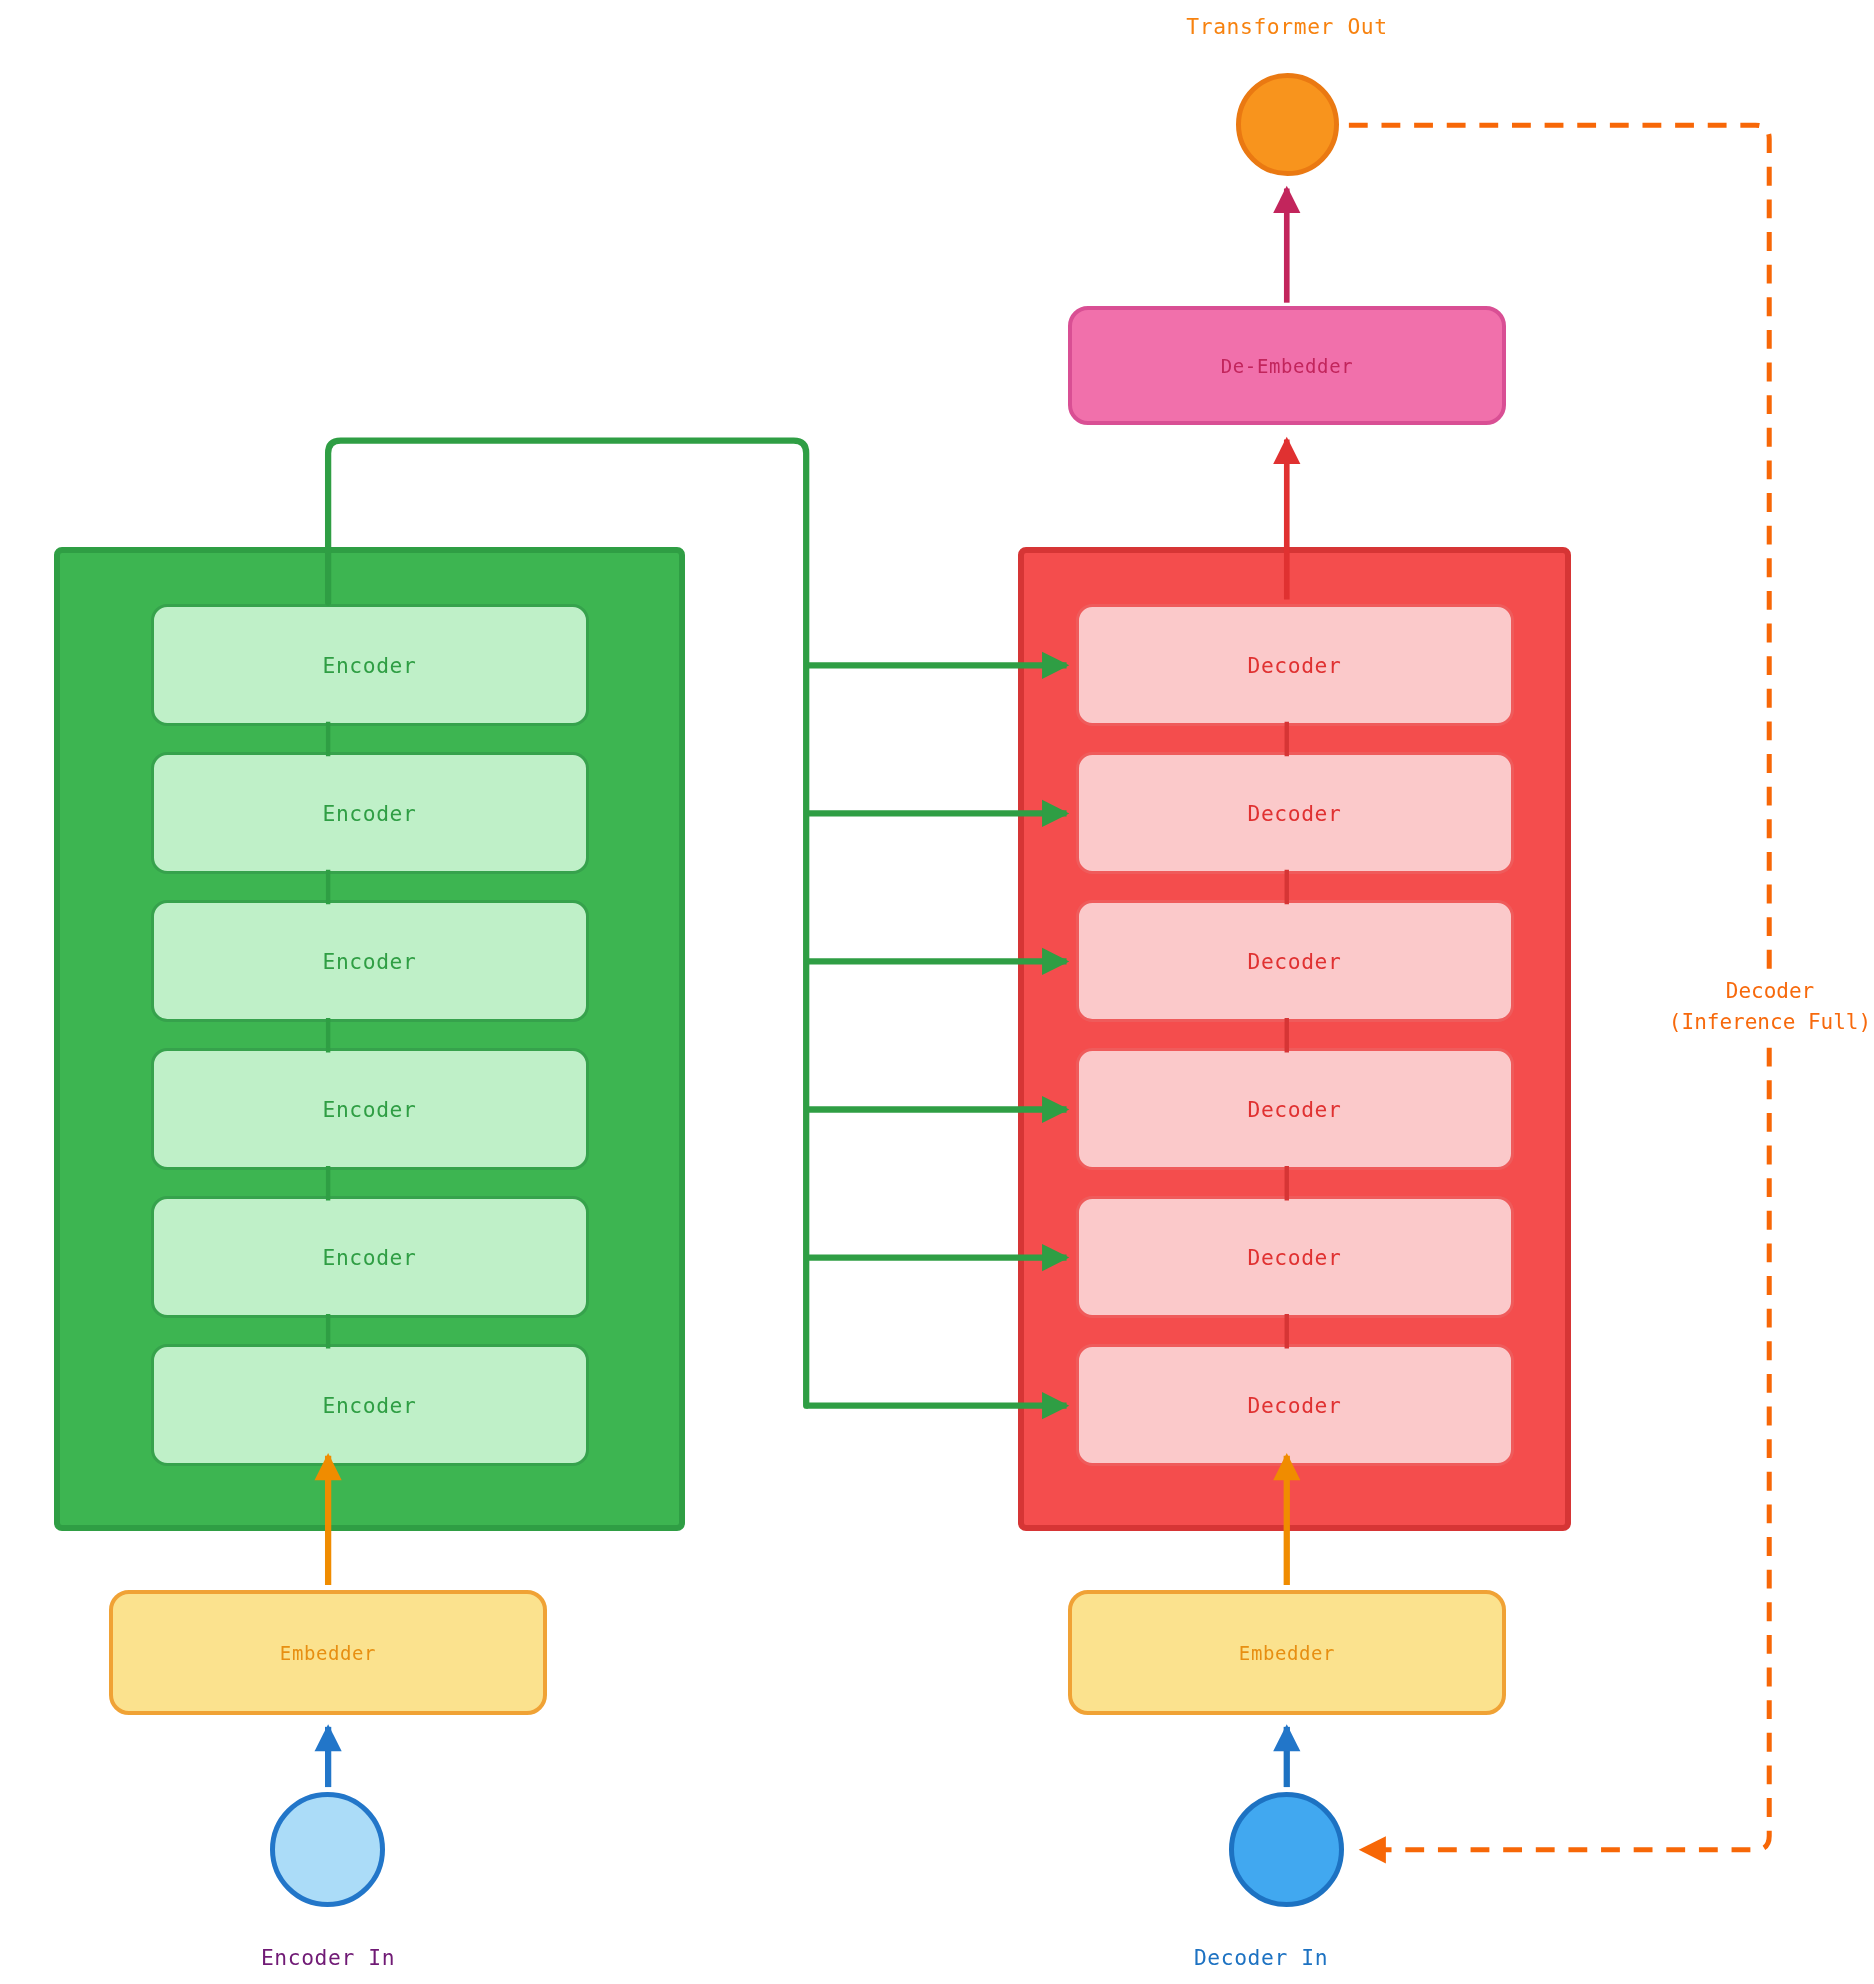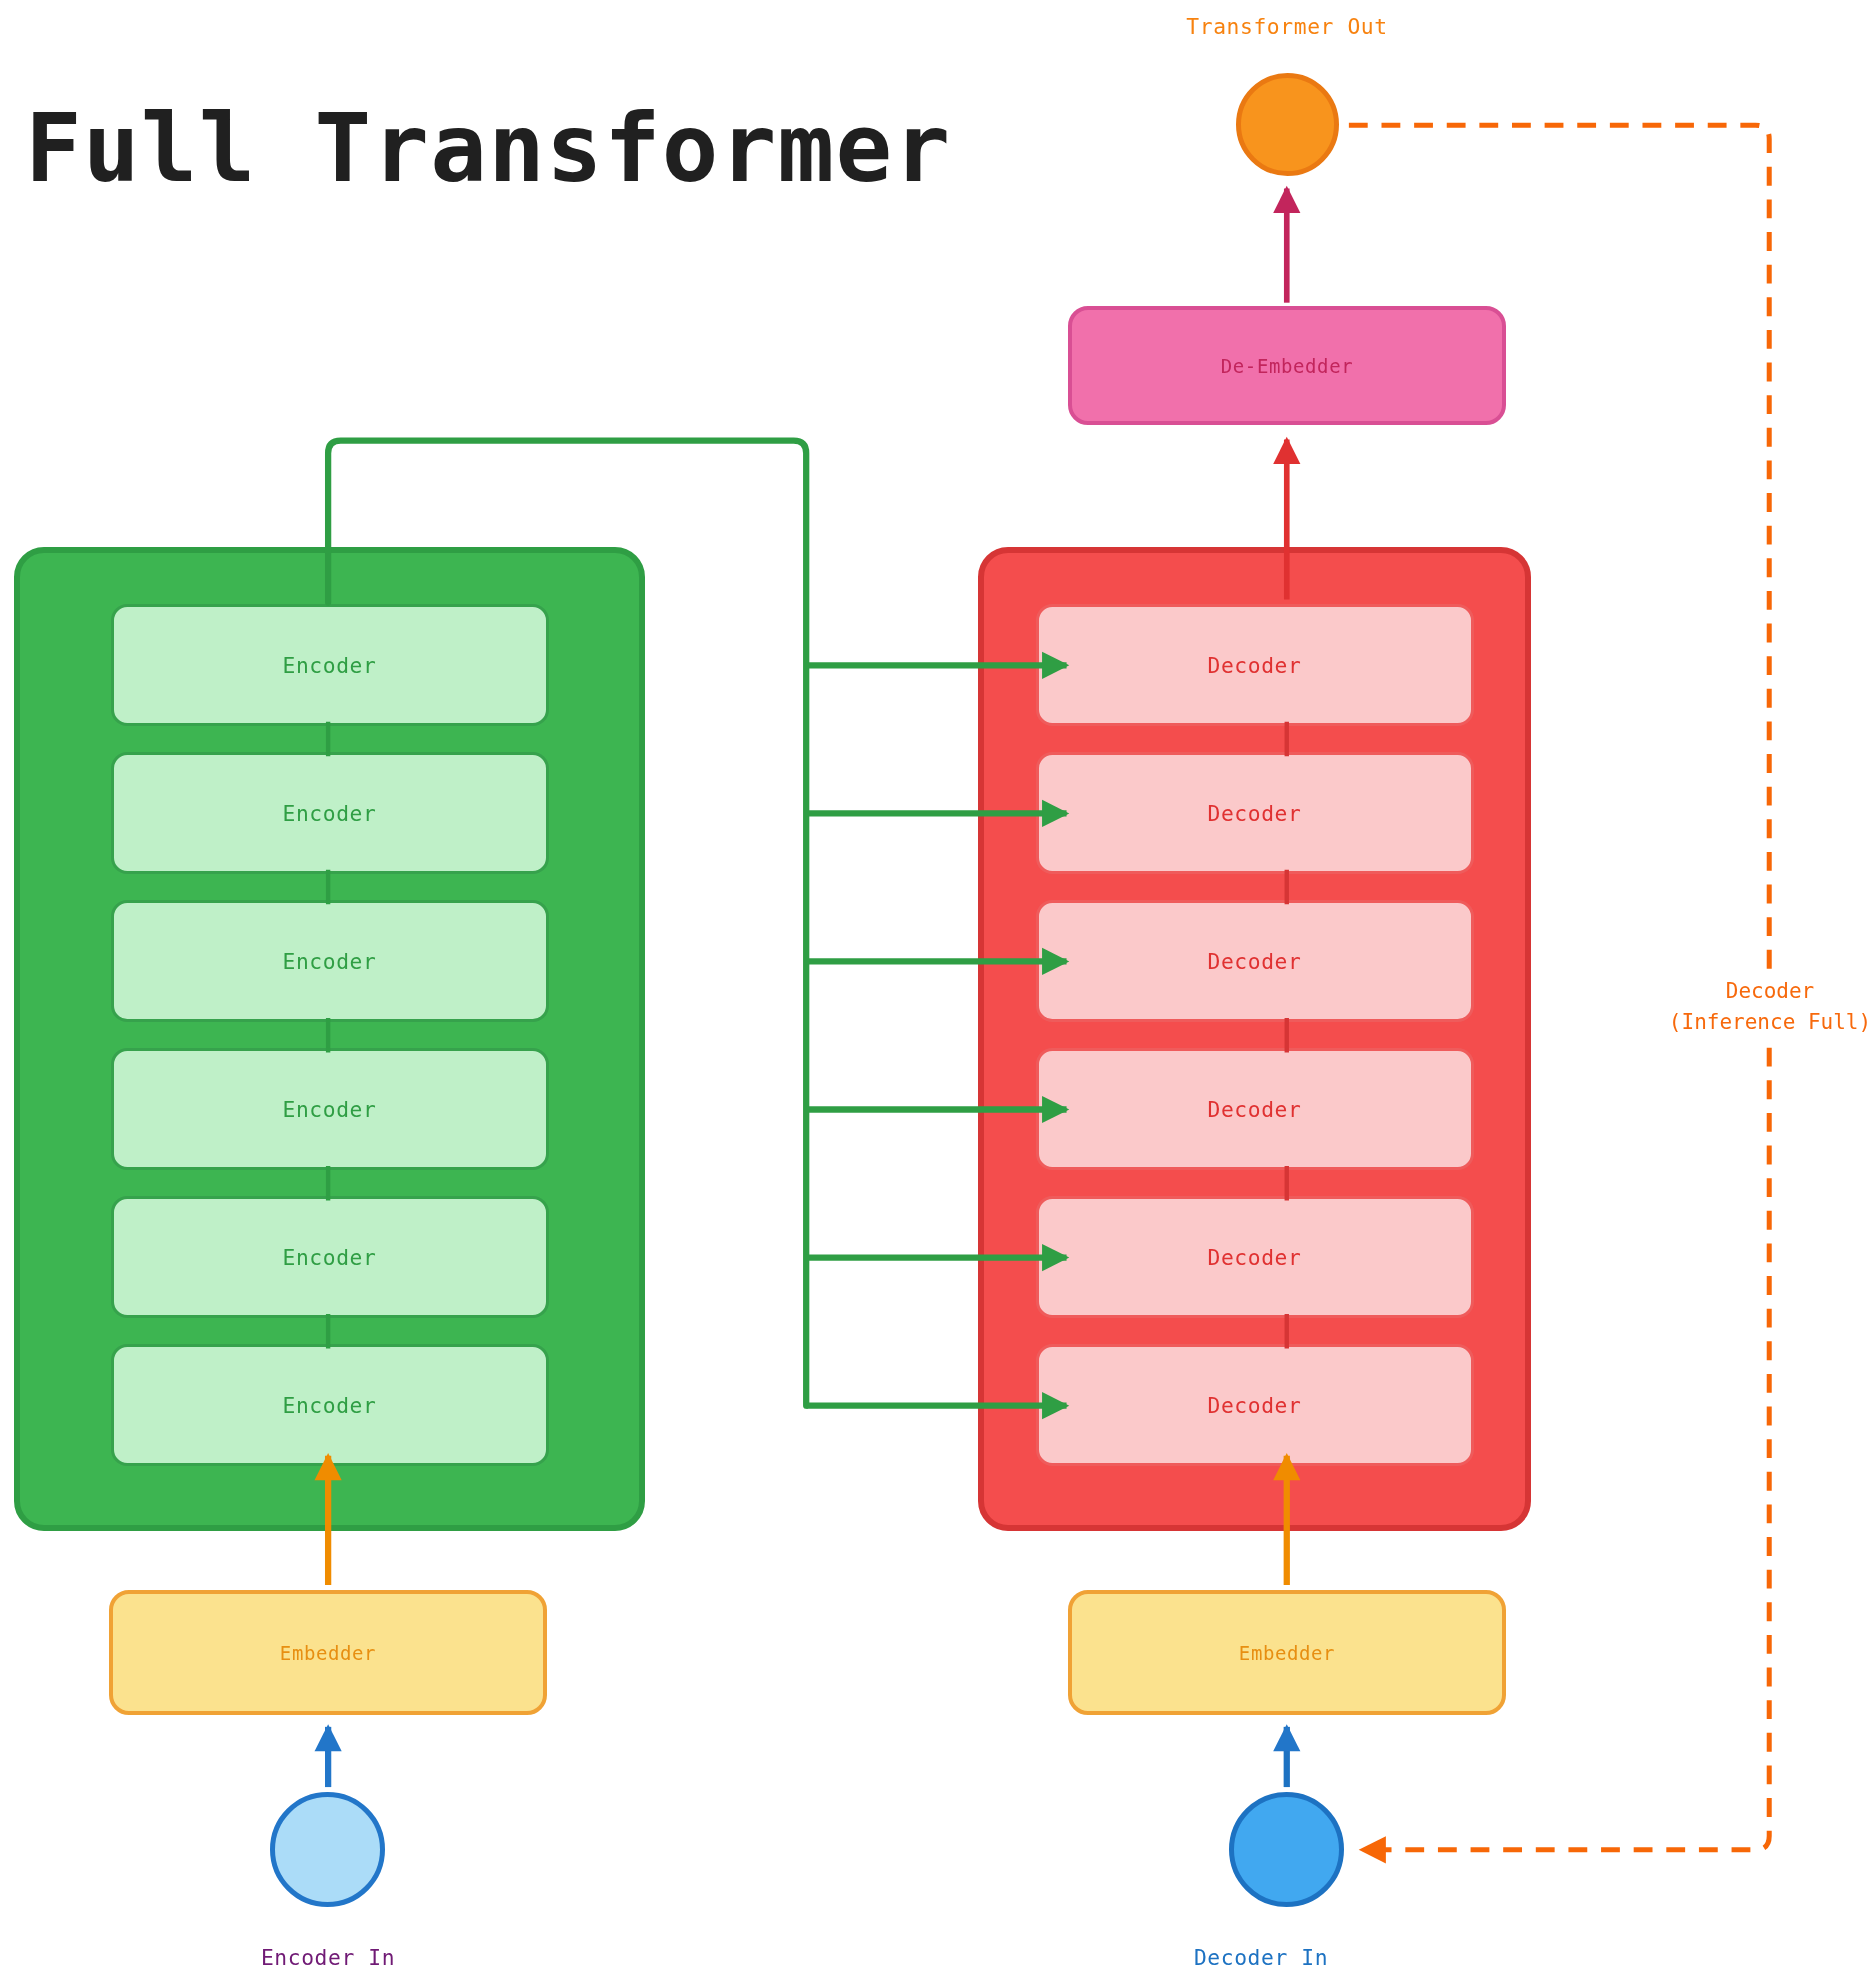--- a/index.html
+++ b/index.html
@@ -11,23 +11,23 @@
     overflow:hidden;
   }
   .title {
     position:absolute; left:25px; top:94px;
     font-size:94px; font-weight:bold; color:#202020;
     letter-spacing:1.3px; white-space:nowrap;
   }
   
   .stack {
     position:absolute; top:547px; height:984px;
-    border-radius:30px; box-sizing:border-box;
+    border-radius:8px; box-sizing:border-box;
     display:flex; flex-direction:column; align-items:center;
-    padding-top:51px; gap:26px;
+    padding-top:51px; gap:26px;margin-left:40px;
   }
   .stack.green { left:14px;  width:631px; background:#3db551; border:6.3px solid #2f9e44; }
   .stack.red   { left:978px; width:553px;  background:#f44d4d; border:6.3px solid #d63535; }
   .block {
     width:438px; height:122px; border-radius:16.3px; box-sizing:border-box;
     display:flex; align-items:center; justify-content:center;
     font-size:21.3px; letter-spacing:0.6px; flex:0 0 auto;
   }
   .block.enc { background:#bff0c8; border:3.1px solid #36a24c; color:#2f9e44; }
   .block.dec { background:#fbc9ca; border:3.1px solid #ef5b5b; color:#e03131; }
@@ -62,21 +62,20 @@
   .arrows {
     position:absolute; left:0; top:0; width:1874px; height:1985px;
     pointer-events:none; z-index:10;
   }
 </style>
 </head>
 <body>
 
 <div class="canvas">
 
-  <div class="title">Full Transformer</div>
 
   <div class="stack green">
     <div class="block enc">Encoder</div>
     <div class="block enc">Encoder</div>
     <div class="block enc">Encoder</div>
     <div class="block enc">Encoder</div>
     <div class="block enc">Encoder</div>
     <div class="block enc">Encoder</div>
   </div>
 

